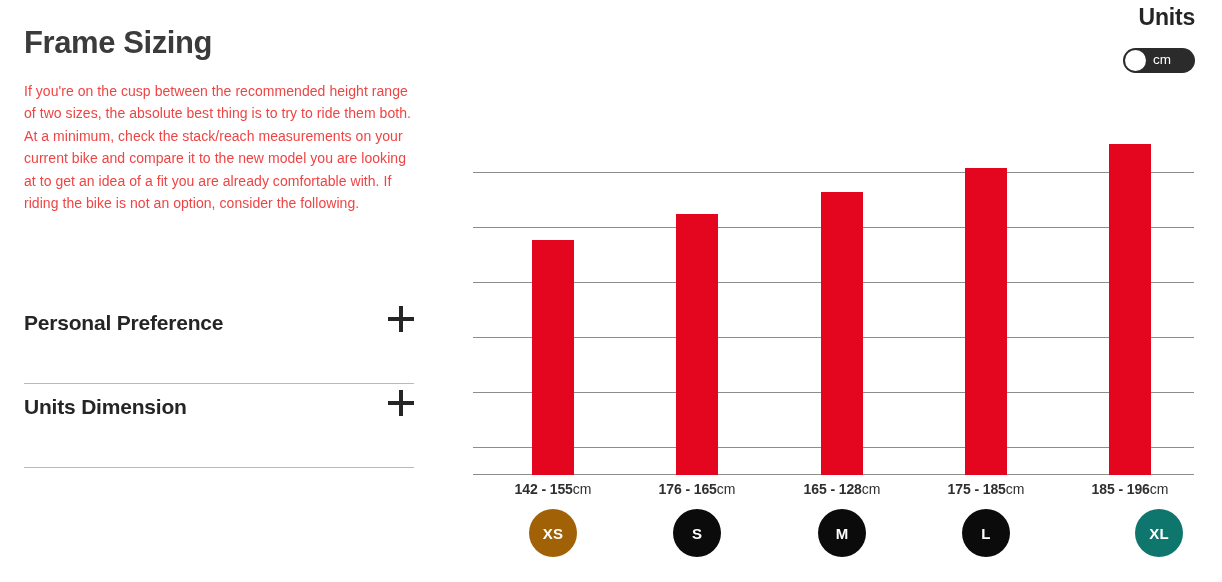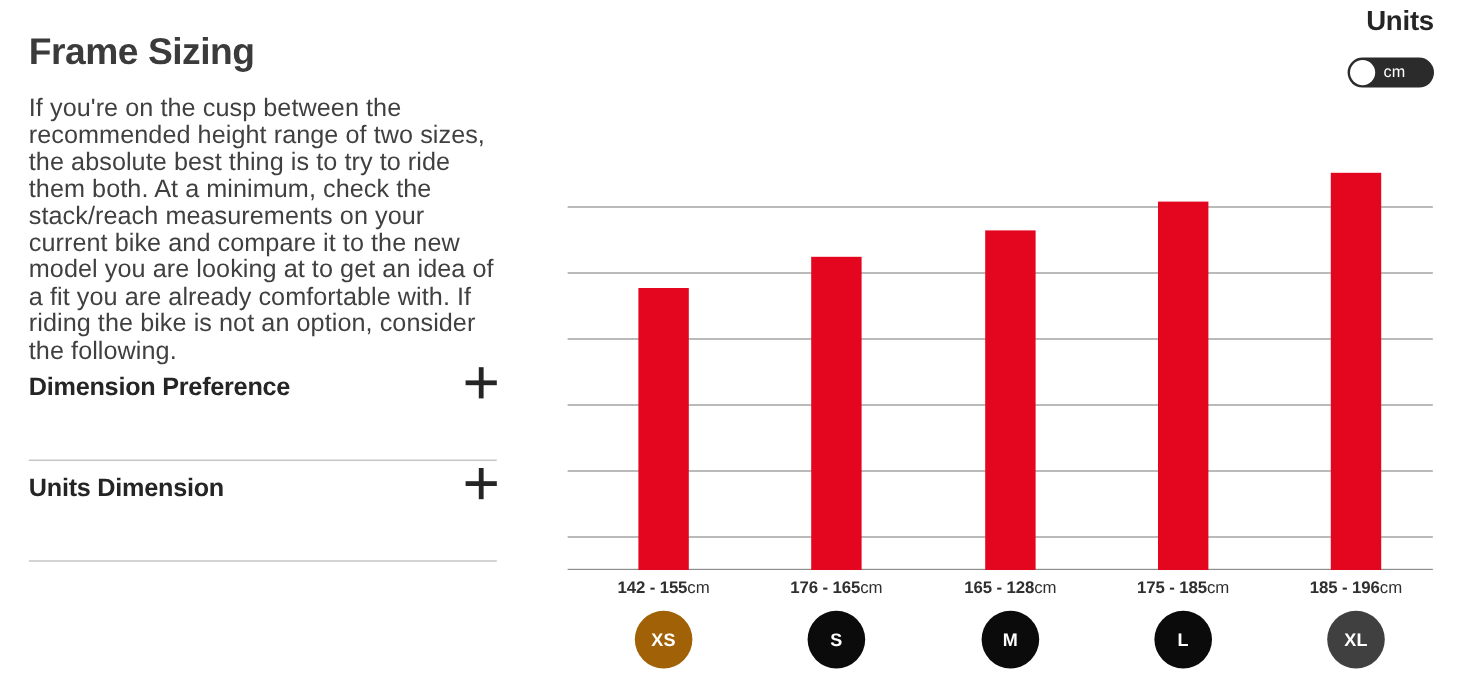--- a/index.html
+++ b/index.html
@@ -33,23 +33,23 @@
     line-height: 38px;
     font-weight: bold;
     letter-spacing: -0.4px;
     color: #3b3b3b;
   }
   #intro-paragraph {
     position: absolute;
     left: 0;
     top: 80px;
     width: 392px;
-    font-size: 21px;
+    font-size: 14px;
     line-height: 22.4px;
-    color: #404040;
+    color: #ef4444;
     letter-spacing: 0.05px;
   }
 
   #accordion {
     position: absolute;
     left: 0;
     top: 300px;
     width: 390px;
   }
   .accordion-item {
@@ -211,21 +211,21 @@
 <body>
 
 <div id="root">
 
   <div id="left-column">
     <h1 id="page-title">Frame Sizing</h1>
     <p id="intro-paragraph">If you're on the cusp between the recommended height range of two sizes, the absolute best thing is to try to ride them both. At a minimum, check the stack/reach measurements on your current bike and compare it to the new model you are looking at to get an idea of a fit you are already comfortable with. If riding the bike is not an option, consider the following.</p>
 
     <div id="accordion">
       <div class="accordion-item">
-        <span class="accordion-label">Dimension Preference</span>
+        <span class="accordion-label">Personal Preference</span>
         <span class="accordion-plus"></span>
       </div>
       <div class="accordion-item">
         <span class="accordion-label">Units Dimension</span>
         <span class="accordion-plus"></span>
       </div>
     </div>
   </div>
 
   <div id="units-block">
@@ -256,17 +256,17 @@
         <div class="tick-label" style="left: 144px;"><span class="tick-range">176 - 165</span><span class="tick-unit">cm</span></div>
         <div class="tick-label" style="left: 289px;"><span class="tick-range">165 - 128</span><span class="tick-unit">cm</span></div>
         <div class="tick-label" style="left: 433px;"><span class="tick-range">175 - 185</span><span class="tick-unit">cm</span></div>
         <div class="tick-label" style="left: 577px;"><span class="tick-range">185 - 196</span><span class="tick-unit">cm</span></div>
       </div>
     <div id="size-badges">
         <div class="size-badge" style="left: 56px; background: #a16207;">XS</div>
         <div class="size-badge" style="left: 200px; background: rgb(11, 11, 11);">S</div>
         <div class="size-badge" style="left: 345px; background: rgb(11, 11, 11);">M</div>
         <div class="size-badge" style="left: 489px; background: rgb(11, 11, 11);">L</div>
-        <div class="size-badge" style="left: 633px; background: #404040;">XL</div>
+        <div class="size-badge" style="left: 662px; background: #0f766e;">XL</div>
       </div>
   </div>
 
 </div>
 
 </body></html>

